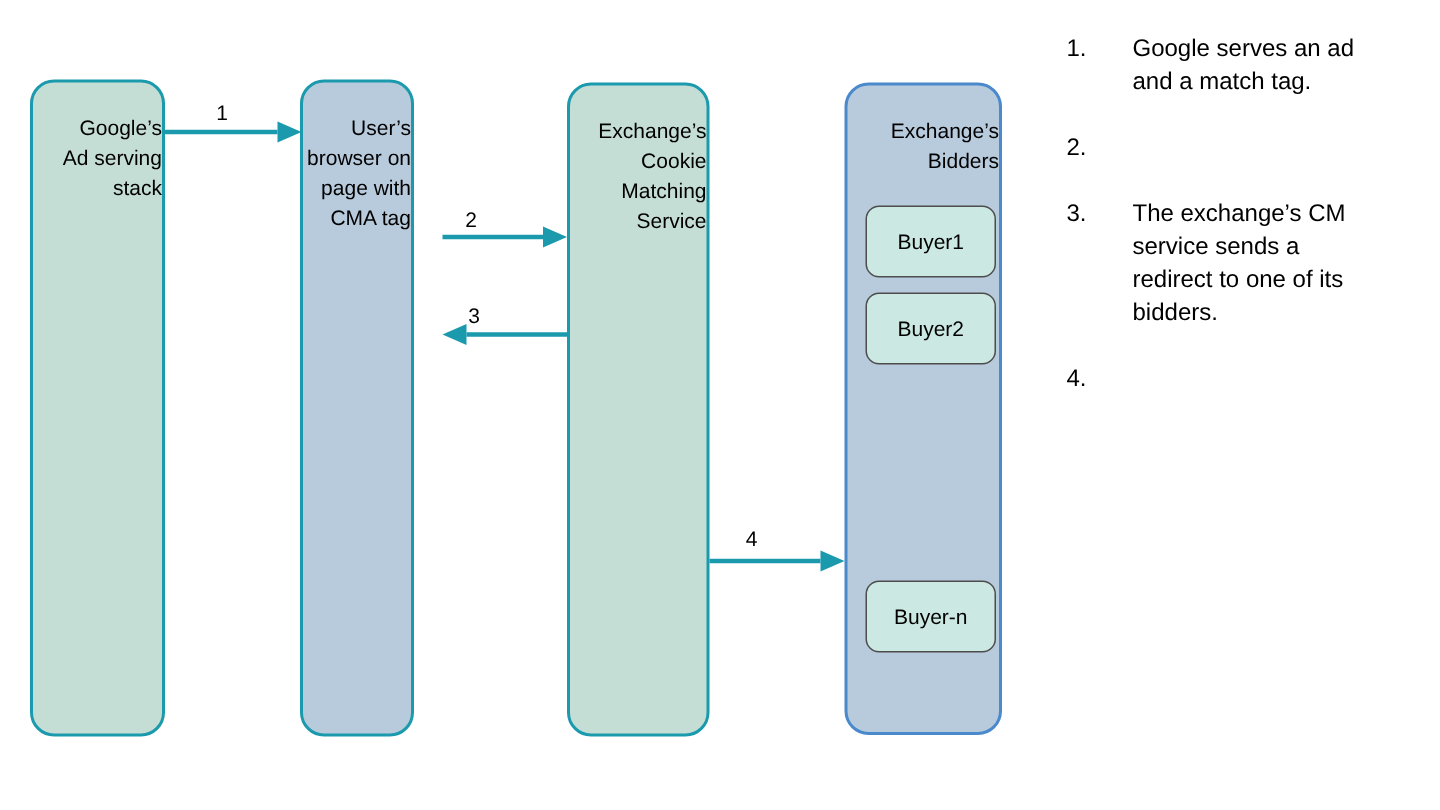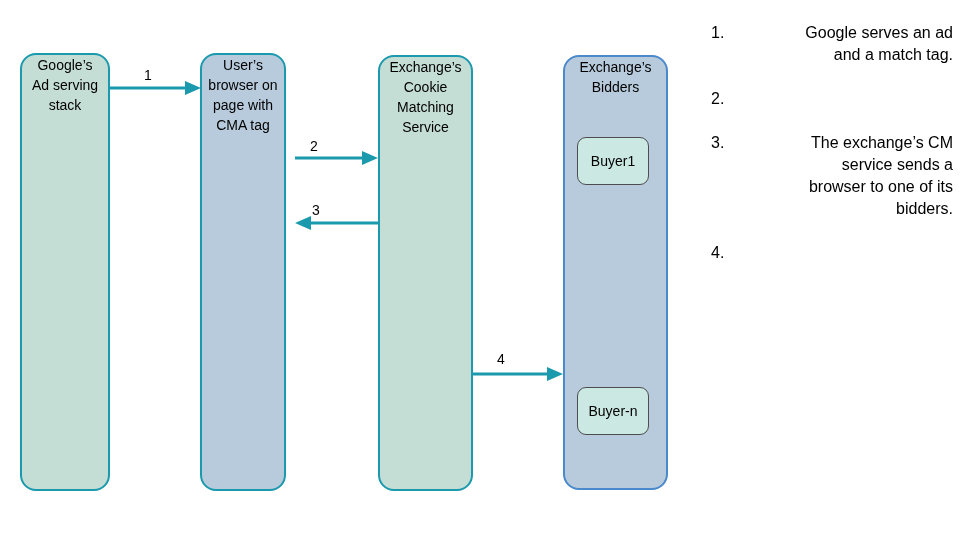--- a/index.html
+++ b/index.html
@@ -20,35 +20,35 @@
   .node {
     position: absolute;
     box-sizing: border-box;
     border-radius: 16px;
     border: 2px solid var(--teal-accent, #1b9aae);
   }
   .node-green { background: var(--green-fill, #c5ded5); }
   .node-blue  { background: var(--blue-fill, #b8cbdc); }
   .node-bidders { border-color: var(--bidders-border, #4a89cc); }
   .node-label {
-    padding-top: 0;
-    text-align: center;
+    padding-top: 20px;
+    text-align: right;
     font-size: 14px;
     line-height: 20px;
     white-space: pre-line;
   }
   .n1 { left: 20px;  top: 53px; width: 90px;  height: 438px; }
-  .n2 { left: 200px; top: 53px; width: 86px;  height: 438px; }
+  .n2 { left: 200px; top: 53px; width: 76px;  height: 438px; }
   .n3 { left: 378px; top: 55px; width: 95px;  height: 436px; }
   .n4 { left: 563px; top: 55px; width: 105px; height: 435px; }
   
   .buyer {
     position: absolute;
     left: 12px;
-    width: 72px;
+    width: 87px;
     height: 48px;
     box-sizing: border-box;
     background: var(--buyer-fill, #cbe8e3);
     border: 1px solid var(--buyer-border, #4d4d4d);
     border-radius: 9px;
     display: flex;
     align-items: center;
     justify-content: center;
     font-size: 14px;
   }
@@ -89,21 +89,20 @@
     margin-bottom: 22px;
     font-size: 16px;
     line-height: 22px;
   }
   .step-num {
     flex: 0 0 44px;
   }
   .step-text {
     flex: 1 1 auto;
     white-space: pre-line;
-    text-align: right;
   }
 </style>
 </head>
 <body>
 
 <div class="stage">
 
   <div class="node node-green n1">
     <div class="node-label">Google’s
 Ad serving
@@ -121,20 +120,21 @@
     <div class="node-label">Exchange’s
 Cookie
 Matching
 Service</div>
   </div>
 
   <div class="node node-blue node-bidders n4">
     <div class="node-label">Exchange’s
 Bidders</div>
     <div class="buyer b1">Buyer1</div>
+    <div class="buyer b2">Buyer2</div>
     <div class="buyer b4">Buyer-n</div>
   </div>
 
   <svg class="arrow-layer" viewBox="0 0 960 540" aria-hidden="true">
     <g>
       <line class="arrow-line" x1="110" y1="88" x2="185" y2="88"></line>
       <polygon class="arrow-head" points="185,81 201,88 185,95"></polygon>
     </g>
     <g>
       <line class="arrow-line" x1="295" y1="158" x2="362" y2="158"></line>
@@ -161,21 +161,21 @@
       <div class="step-text">Google serves an ad
 and a match tag.</div>
     </div>
     <div class="step">
       <div class="step-num">2.</div>
     </div>
     <div class="step">
       <div class="step-num">3.</div>
       <div class="step-text">The exchange’s CM
 service sends a
-browser to one of its
+redirect to one of its
 bidders.</div>
     </div>
     <div class="step">
       <div class="step-num">4.</div>
     </div>
   </div>
 
 </div>
 
 </body></html>

